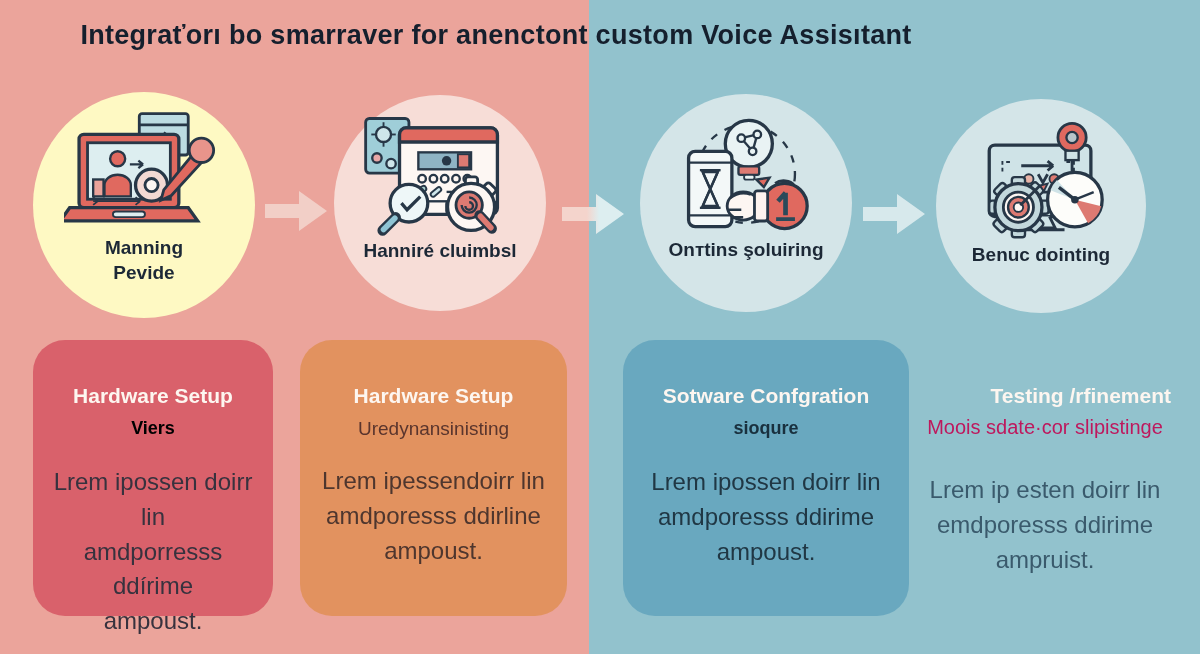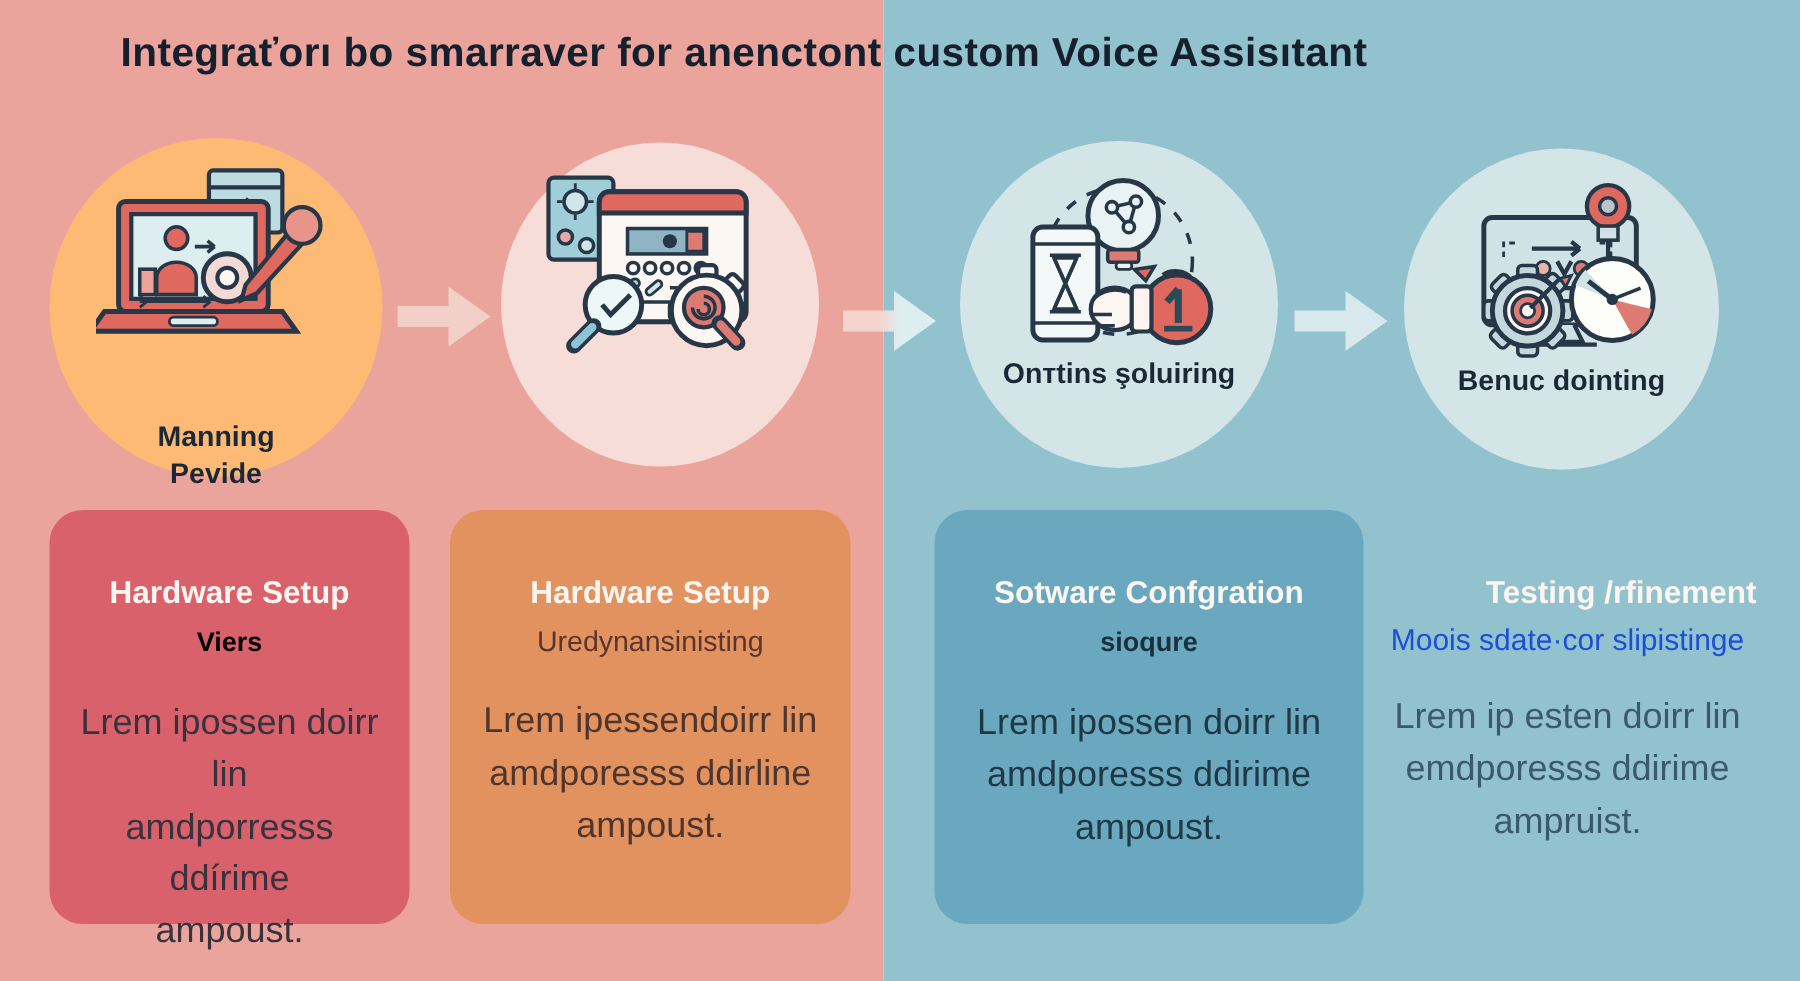--- a/index.html
+++ b/index.html
@@ -35,51 +35,51 @@
     color:#1c2836;white-space:pre-line;
   }
 
   .arrow{position:absolute;width:66px;height:48px;}
   .a1{left:263px;top:187px;}
   .a2{left:560px;top:190px;}
   .a3{left:861px;top:190px;}
 
   .card{
     position:absolute;top:340px;height:276px;
-    border-radius:22px;box-sizing:border-box;
+    border-radius:32px;box-sizing:border-box;
     padding:44px 16px 0 16px;text-align:center;
   }
   .card1{left:33px;width:240px;}
   .card2{left:300px;width:267px;}
   .card3{left:623px;width:286px;}
   .card4{left:903px;width:284px;background:transparent;border-radius:0;}
   .card-title{font-size:21px;font-weight:bold;color:#fdf6f0;margin:0 0 10px 0;}
   .card-subtitle{font-size:18px;margin:0 0 26px 0;}
   .card1 .card-subtitle{font-weight:bold;color:#000000;}
   .card2 .card-subtitle{font-weight:normal;color:#5a352d;font-size:19px;margin-bottom:24px;}
   .card3 .card-subtitle{font-weight:bold;color:#19303e;}
-  .card4 .card-subtitle{font-weight:normal;color:#1d4ed8;font-size:20px;margin-bottom:22px;}
+  .card4 .card-subtitle{font-weight:normal;color:#be185d;font-size:20px;margin-bottom:34px;}
   .card-body{font-size:24px;line-height:1.45;white-space:pre-line;}
   .card1 .card-body{color:#37323e;}
   .card2 .card-body{color:#4e362e;}
   .card3 .card-body{color:#203744;}
   .card4 .card-body{color:#3a5a6c;}
   .card4 .card-title{margin-bottom:8px;text-align:right;}
 </style>
 </head>
 <body>
 
 <div class="canvas">
 
   <div class="bg-half bg-left" style="background: rgb(235, 164, 155);"></div>
   <div class="bg-half bg-right" style="background: rgb(146, 194, 205);"></div>
 
   <h1 class="title">Integraťorı bo smarraver for anenctont custom Voice Assisıtant</h1>
 
-  <div class="circle c1" style="background: #fdba74; gap: 44px;">
+  <div class="circle c1" style="background: #fef9c3;">
     <svg viewBox="0 0 170 130">
       <g fill="none" stroke="#273747" stroke-width="3">
         <rect x="80" y="4" width="52" height="44" rx="3" fill="#bcdce2"></rect>
         <line x1="80" y1="16" x2="132" y2="16"></line>
         <path d="M96 38 l12 -14 m-4 16 a4 4 0 1 0 7 -4"></path>
       </g>
       <rect x="16" y="26" width="106" height="78" rx="5" fill="#e0695f" stroke="#273747" stroke-width="3.5"></rect>
       <rect x="25" y="35" width="88" height="60" fill="#ddeef0" stroke="#273747" stroke-width="3"></rect>
       <path d="M6 104 h126 l10 14 h-146 z" fill="#e0695f" stroke="#273747" stroke-width="3.5"></path>
       <rect x="52" y="108" width="34" height="6" rx="3" fill="#ddeef0" stroke="#273747" stroke-width="2"></rect>
@@ -139,20 +139,21 @@
       <circle cx="118" cy="100" r="25" fill="#fdf7f3" stroke="#273747" stroke-width="3.5"></circle>
       <circle cx="116" cy="98" r="14" fill="#dd7a72" stroke="#273747" stroke-width="3"></circle>
       <path d="M116 90 a8 8 0 1 1 -8 8 m8 -3 a4 4 0 1 1 -4 4" fill="none" stroke="#273747" stroke-width="2.5"></path>
       <line x1="127" y1="109" x2="140" y2="123" stroke="#273747" stroke-width="11" stroke-linecap="round"></line>
       <line x1="128" y1="110" x2="139" y2="122" stroke="#dd7a72" stroke-width="6" stroke-linecap="round"></line>
       <circle cx="52" cy="96" r="20" fill="#eef7f8" stroke="#273747" stroke-width="3.5"></circle>
       <path d="M44 96 l6 7 l14 -14" fill="none" stroke="#273747" stroke-width="3.5"></path>
       <line x1="38" y1="111" x2="24" y2="125" stroke="#273747" stroke-width="11" stroke-linecap="round"></line>
       <line x1="37" y1="112" x2="25" y2="124" stroke="#8fc4d4" stroke-width="6" stroke-linecap="round"></line>
     </svg>
+    <div class="step-label">Hanniré cluimbsl</div>
   </div>
 
   <div class="circle c3" style="background: rgb(212, 229, 232);">
     <svg viewBox="0 0 170 130">
       <circle cx="85" cy="66" r="52" fill="none" stroke="#273747" stroke-width="2.5" stroke-dasharray="8 9"></circle>
       <circle cx="88" cy="34" r="25" fill="#e9f3f4" stroke="#273747" stroke-width="3.5"></circle>
       <g fill="#e9f3f4" stroke="#273747" stroke-width="2.5">
         <line x1="80" y1="28" x2="97" y2="24"></line>
           <line x1="80" y1="28" x2="92" y2="42"></line>
           <line x1="97" y1="24" x2="92" y2="42"></line>

